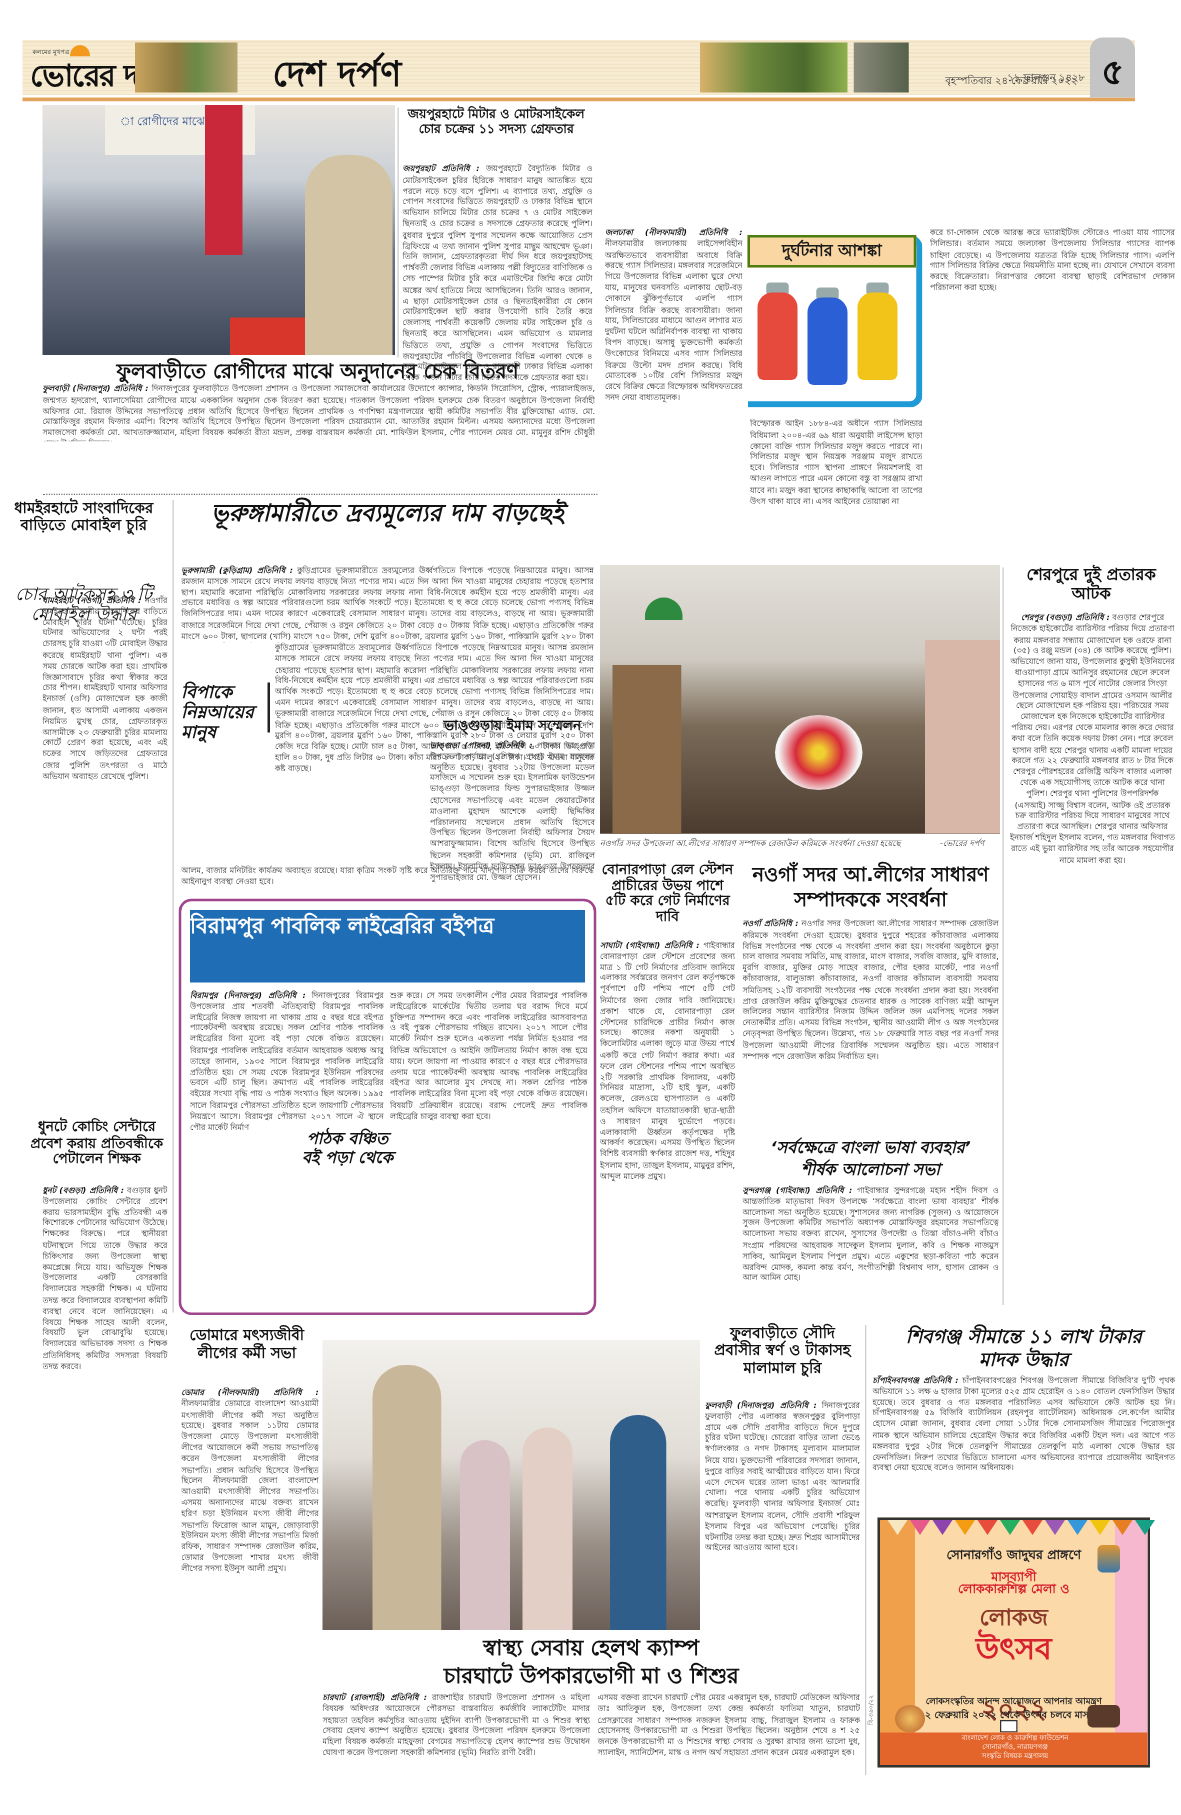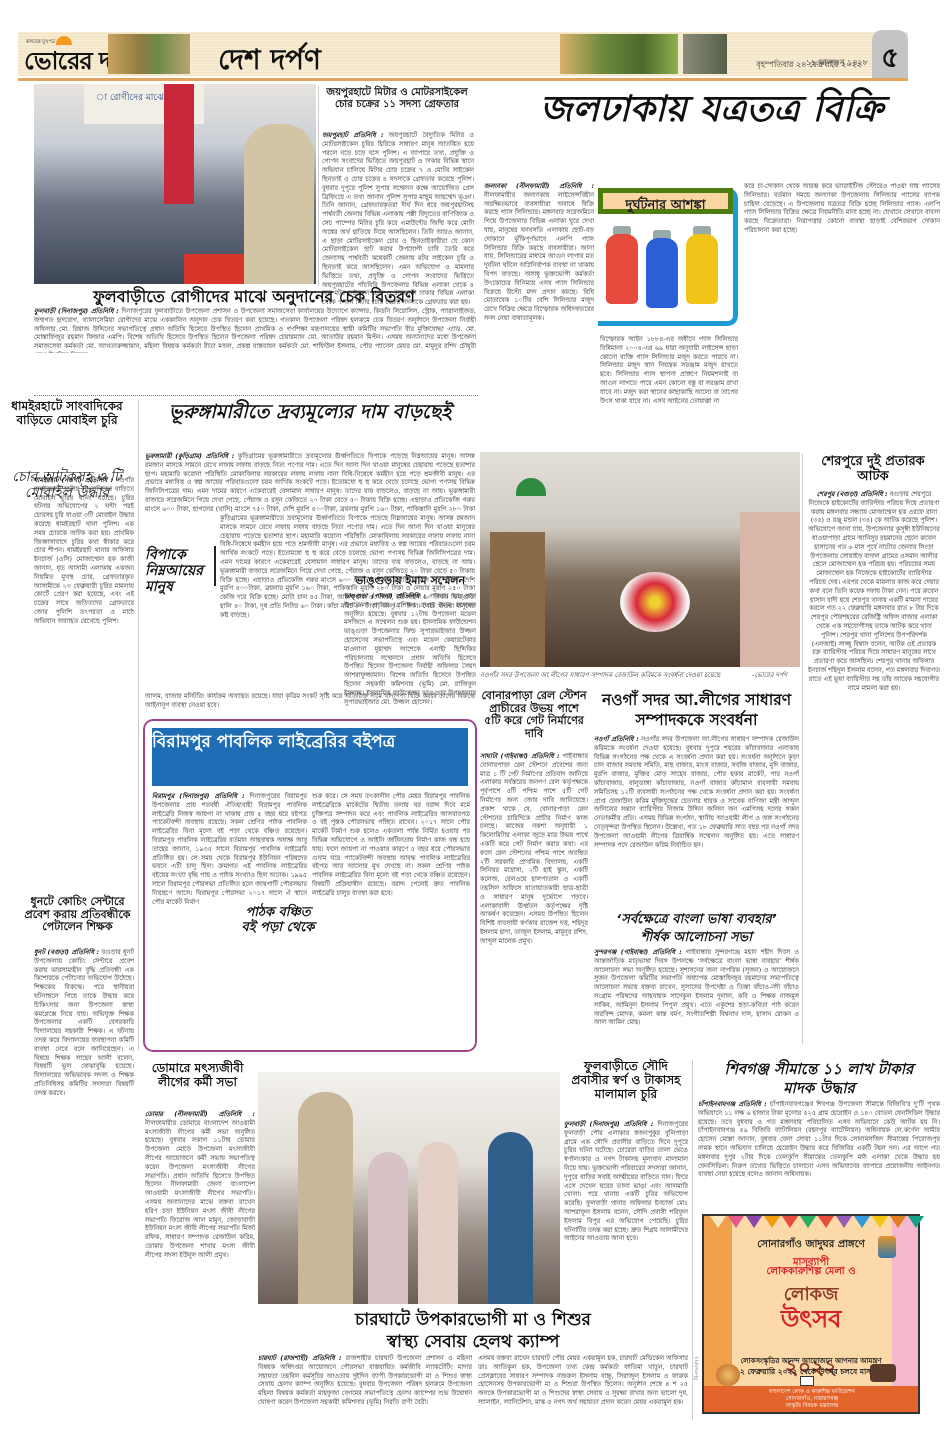--- a/index.html
+++ b/index.html
@@ -25,21 +25,21 @@
   .photo { background: #8a8f8c; overflow: hidden; }
   .hl { font-family: "DejaVu Sans", sans-serif; font-weight: bold; color: #111; text-align: center; line-height: 1.15; }
   .body-text { font-size: 6.4px; line-height: 8.8px; color: #333; text-align: justify; font-family: "DejaVu Sans", sans-serif; overflow: hidden; }
   .body-text b { color: #111; font-style: italic; }
   .caption { font-size: 6.5px; color: #333; font-family: "DejaVu Sans", sans-serif; font-style: italic; }
   .dots { border-top: 1px dotted #777; height: 0; }
   .vrule { border-left: 1px solid #ccc; width: 0; }
 
   
   .gas-box { left: 598px; top: 188px; width: 140px; height: 138px; border-right: 5px solid #1e9ad6; border-bottom: 5px solid #1e9ad6; border-radius: 0 10px 10px 0; background: #fff; }
-  .gas-label { left: 598px; top: 188px; width: 135px; height: 26px; background: #f9d6a2; border: 5px solid #4d7c0f; font-size: 13px; text-align: center; line-height: 24px; font-weight: bold; font-family: "DejaVu Sans", sans-serif; }
+  .gas-label { left: 598px; top: 188px; width: 135px; height: 26px; background: #f9d6a2; border: 2px solid #4d7c0f; font-size: 13px; text-align: center; line-height: 24px; font-weight: bold; font-family: "DejaVu Sans", sans-serif; }
   .cyl { width: 32px; height: 70px; border-radius: 12px 12px 5px 5px; }
   .cyl-top { width: 18px; height: 10px; border-radius: 3px; background: #9aa; }
 
   
   .lib-box { left: 143px; top: 719px; width: 334px; height: 333px; border: 2px solid #a0448c; border-radius: 10px; }
   .lib-banner { left: 152px; top: 728px; width: 316px; height: 58px; background: #1f6db5; color: #fff; font-size: 17px; font-weight: bold; line-height: 27px; font-family: "DejaVu Sans", sans-serif; }
 
   
   .ad { left: 702px; top: 1214px; width: 218px; height: 200px; background: #fcd9a8; border: 2px solid #333; overflow: hidden; }
   .ad-left { left: 704px; top: 1216px; width: 28px; height: 196px; background: #f0a04a; }
@@ -76,21 +76,20 @@
 </div>
 <div class="abs hl" style="left:34px;top:288px;width:440px;font-size:16px;">ফুলবাড়ীতে রোগীদের মাঝে অনুদানের চেক বিতরণ</div>
 <div class="abs body-text" style="left:34px;top:307px;width:442px;height:46px;"><b>ফুলবাড়ী (দিনাজপুর) প্রতিনিধি :</b> <span>দিনাজপুরের ফুলবাড়ীতে উপজেলা প্রশাসন ও উপজেলা সমাজসেবা কার্যালয়ের উদ্যোগে ক্যান্সার, কিডনি সিরোসিস, স্ট্রোক, প্যারালাইজড, জন্মগত হৃদরোগ, থ্যালাসেমিয়া রোগীদের মাঝে এককালিন অনুদান চেক বিতরণ করা হয়েছে। গতকাল উপজেলা পরিষদ হলরুমে চেক বিতরণ অনুষ্ঠানে উপজেলা নির্বাহী অফিসার মো. রিয়াজ উদ্দিনের সভাপতিত্বে প্রধান অতিথি হিসেবে উপস্থিত ছিলেন প্রাথমিক ও গণশিক্ষা মন্ত্রণালয়ের স্থায়ী কমিটির সভাপতি বীর মুক্তিযোদ্ধা এ্যাড. মো. মোস্তাফিজুর রহমান ফিজার এমপি। বিশেষ অতিথি হিসেবে উপস্থিত ছিলেন উপজেলা পরিষদ চেয়ারম্যান মো. আতাউর রহমান মিল্টন। এসময় অন্যান্যদের মধ্যে উপজেলা সমাজসেবা কর্মকর্তা মো. আখতারুজ্জামান, মহিলা বিষয়ক কর্মকর্তা রীতা মন্ডল, প্রকল্প বাস্তবায়ন কর্মকর্তা মো. শাফিউল ইসলাম, পৌর প্যানেল মেয়র মো. মামুনুর রশিদ চৌধুরী প্রমুখ উপস্থিত ছিলেন।</span></div>
 <div class="abs dots" style="left:34px;top:395px;width:444px;"></div>
 
 <div class="abs hl" style="left:322px;top:86px;width:150px;font-size:10px;">জয়পুরহাটে মিটার ও মোটরসাইকেল চোর চক্রের ১১ সদস্য গ্রেফতার</div>
 <div class="abs body-text" style="left:322px;top:131px;width:152px;height:258px;"><b>জয়পুরহাট প্রতিনিধি :</b> <span>জয়পুরহাটে বৈদ্যুতিক মিটার ও মোটরসাইকেল চুরির হিরিকে সাধারণ মানুষ আতঙ্কিত হয়ে পরলে নড়ে চড়ে বসে পুলিশ। এ ব্যাপারে তথ্য, প্রযুক্তি ও গোপন সংবাদের ভিত্তিতে জয়পুরহাট ও ঢাকার বিভিন্ন স্থানে অভিযান চালিয়ে মিটার চোর চক্রের ৭ ও মোটর সাইকেল ছিনতাই ও চোর চক্রের ৪ সদস্যকে গ্রেফতার করেছে পুলিশ। বুধবার দুপুরে পুলিশ সুপার সম্মেলন কক্ষে আয়োজিত প্রেস ব্রিফিংয়ে এ তথ্য জানান পুলিশ সুপার মাছুম আহম্মেদ ভূঞা। তিনি জানান, গ্রেফতারকৃতরা দীর্ঘ দিন ধরে জয়পুরহাটসহ পার্শ্ববর্তী জেলার বিভিন্ন এলাকায় পল্লী বিদ্যুতের বাণিজ্যিক ও সেচ পাম্পের মিটার চুরি করে এমাউন্টের জিম্মি করে মোটা অঙ্কের অর্থ হাতিয়ে নিয়ে আসছিলেন। তিনি আরও জানান, এ ছাড়া মোটরসাইকেল চোর ও ছিনতাইকারীরা যে কোন মোটরসাইকেল ছাট করার উপযোগী চাবি তৈরি করে জেলাসহ পার্শ্ববর্তী কয়েকটি জেলায় মটর সাইকেল চুরি ও ছিনতাই করে আসছিলেন। এমন অভিযোগ ও মামলার ভিত্তিতে তথ্য, প্রযুক্তি ও গোপন সংবাদের ভিত্তিতে জয়পুরহাটের পাঁচবিবি উপজেলার বিভিন্ন এলাকা থেকে ৪ জন মটর সাইকেল চোর ও রাজধানী ঢাকার বিভিন্ন এলাকা থেকে ৭ জন মিটার চোর চক্রের সদস্যকে গ্রেফতার করা হয়।</span></div>
 <div class="abs vrule" style="left:318px;top:86px;height:200px;"></div>
 
 <div class="abs hl" style="left:484px;top:88px;width:455px;font-size:36px;line-height:42px;font-style:italic;">
-  <div>জলঢাকায় যত্রতত্র বিক্রি</div>
 </div>
 <div class="abs body-text" style="left:484px;top:182px;width:110px;height:150px;"><b>জলঢাকা (নীলফামারী) প্রতিনিধি :</b> <span>নীলফামারীর জলঢাকায় লাইসেন্সবিহীন অরক্ষিতভাবে ব্যবসায়ীরা অবাধে বিক্রি করছে গ্যাস সিলিন্ডার। মঙ্গলবার সরেজমিনে গিয়ে উপজেলার বিভিন্ন এলাকা ঘুরে দেখা যায়, মানুষের ঘনবসতি এলাকায় ছোট-বড় দোকানে ঝুঁকিপূর্ণভাবে এলপি গ্যাস সিলিন্ডার বিক্রি করছে ব্যবসায়ীরা। জানা যায়, সিলিন্ডারের মাধ্যমে আগুন লাগার মত দুর্ঘটনা ঘটলে অগ্নিনির্বাপক ব্যবস্থা না থাকায় বিপদ বাড়ছে। অসাধু ভুক্তভোগী কর্মকর্তা উৎকোচের বিনিময়ে এসব গ্যাস সিলিন্ডার বিক্রয়ে উল্টো মদদ প্রদান করছে। বিধি মোতাবেক ১০টির বেশি সিলিন্ডার মজুদ রেখে বিক্রির ক্ষেত্রে বিস্ফোরক অধিদফতরের সনদ নেয়া বাধ্যতামূলক।</span></div>
 <div class="abs gas-box"></div>
 <div class="abs gas-label">দুর্ঘটনার আশঙ্কা</div>
 <div class="abs" style="left:604px;top:226px;width:130px;height:95px;">
   <div class="abs cyl-top" style="left:9px;top:0;"></div>
   <div class="abs cyl" style="left:2px;top:8px;background:#e64a3c;"></div>
   <div class="abs cyl-top" style="left:49px;top:4px;"></div>
   <div class="abs cyl" style="left:42px;top:12px;background:#2a5fd6;"></div>
   <div class="abs cyl-top" style="left:89px;top:0;"></div>
@@ -153,22 +152,22 @@
 <div class="abs hl" style="left:140px;top:1062px;width:115px;font-size:12px;">ডোমারে মৎস্যজীবী লীগের কর্মী সভা</div>
 <div class="abs body-text" style="left:145px;top:1110px;width:110px;height:306px;"><b>ডোমার (নীলফামারী) প্রতিনিধি :</b> <span>নীলফামারীর ডোমারে বাংলাদেশ আওয়ামী মৎস্যজীবী লীগের কর্মী সভা অনুষ্ঠিত হয়েছে। বুধবার সকাল ১১টায় ডোমার উপজেলা মোড়ে উপজেলা মৎস্যজীবী লীগের আয়োজনে কর্মী সভায় সভাপতিত্ব করেন উপজেলা মৎস্যজীবী লীগের সভাপতি। প্রধান অতিথি হিসেবে উপস্থিত ছিলেন নীলফামারী জেলা বাংলাদেশ আওয়ামী মৎস্যজীবী লীগের সভাপতি। এসময় অন্যান্যদের মাঝে বক্তব্য রাখেন হরিণ চড়া ইউনিয়ন মৎস্য জীবী লীগের সভাপতি ফিরোজ আল মামুন, জোড়াবাড়ী ইউনিয়ন মৎস্য জীবী লীগের সভাপতি মির্জা রফিক, সাধারণ সম্পাদক রেজাউল করিম, ডোমার উপজেলা শাখার মৎস্য জীবী লীগের সদস্য ইউনুস আলী প্রমুখ।</span></div>
 
 <div class="abs photo" style="left:258px;top:1072px;width:302px;height:232px;background:linear-gradient(180deg,#f3f1ed 0%,#e1ddd6 40%,#9a9088 70%,#6b5f58 100%);">
   <div class="abs" style="left:40px;top:20px;width:55px;height:212px;background:#c9b79a;border-radius:26px 26px 0 0;"></div>
   <div class="abs" style="left:110px;top:80px;width:40px;height:152px;background:#d8c2c6;border-radius:20px 20px 0 0;"></div>
   <div class="abs" style="left:160px;top:70px;width:40px;height:162px;background:#e4cfc7;border-radius:20px 20px 0 0;"></div>
   <div class="abs" style="left:230px;top:60px;width:45px;height:172px;background:#2f5e8a;border-radius:22px 22px 0 0;"></div>
 </div>
 <div class="abs hl" style="left:258px;top:1308px;width:430px;font-size:17px;line-height:22px;">
+  <div>স্বাস্থ্য সেবায় হেলথ ক্যাম্প</div>
   <div>চারঘাটে উপকারভোগী মা ও শিশুর</div>
-  <div>স্বাস্থ্য সেবায় হেলথ ক্যাম্প</div>
 </div>
 <div class="abs body-text" style="left:258px;top:1354px;width:214px;height:62px;"><b>চারঘাট (রাজশাহী) প্রতিনিধি :</b> <span>রাজশাহীর চারঘাট উপজেলা প্রশাসন ও মহিলা বিষয়ক অধিদপ্তর আয়োজনে পৌরসভা বাস্তবায়িত কর্মজীবি ল্যাকটেটিং মাদার সহায়তা তহবিল কর্মসূচির আওতায় দুইদিন ব্যাপী উপকারভোগী মা ও শিশুর স্বাস্থ্য সেবায় হেলথ ক্যাম্প অনুষ্ঠিত হয়েছে। বুধবার উপজেলা পরিষদ হলরুমে উপজেলা মহিলা বিষয়ক কর্মকর্তা মাহফুজা বেগমের সভাপতিত্বে হেলথ ক্যাম্পের শুভ উদ্বোধন ঘোষণা করেন উপজেলা সহকারী কমিশনার (ভূমি) নিরতি রাণী বৈরী।</span></div>
 <div class="abs body-text" style="left:478px;top:1354px;width:210px;height:62px;">এসময় বক্তব্য রাখেন চারঘাট পৌর মেয়র একরামুল হক, চারঘাট মেডিকেল অফিসার ডাঃ আতিকুল হক, উপজেলা তথ্য কেন্দ্র কর্মকর্তা ফাতিমা খাতুন, চারঘাট প্রেসক্লাবের সাধারণ সম্পাদক নজরুল ইসলাম বাচ্চু, সিরাজুল ইসলাম ও ফারুক হোসেনসহ উপকারভোগী মা ও শিশুরা উপস্থিত ছিলেন। অনুষ্ঠান শেষে ৪ শ ২৫ জনকে উপকারভোগী মা ও শিশুদের স্বাস্থ্য সেবায় ও সুরক্ষা রাখার জন্য ভালো দুধ, স্যালাইন, স্যানিটেশন, মাস্ক ও নগদ অর্থ সহায়তা প্রদান করেন মেয়র একরামুল হক।</div>
 
 <div class="abs hl" style="left:564px;top:1060px;width:124px;font-size:12px;">ফুলবাড়ীতে সৌদি প্রবাসীর স্বর্ণ ও টাকাসহ মালামাল চুরি</div>
 <div class="abs body-text" style="left:564px;top:1120px;width:124px;height:296px;"><b>ফুলবাড়ী (দিনাজপুর) প্রতিনিধি :</b> <span>দিনাজপুরের ফুলবাড়ী পৌর এলাকার স্বজনপুকুর বুলিপাড়া গ্রামে এক সৌদি প্রবাসীর বাড়িতে দিনে দুপুরে চুরির ঘটনা ঘটেছে। চোরেরা বাড়ির তালা ভেঙে স্বর্ণালংকার ও নগদ টাকাসহ মূল্যবান মালামাল নিয়ে যায়। ভুক্তভোগী পরিবারের সদস্যরা জানান, দুপুরে বাড়ির সবাই আত্মীয়ের বাড়িতে যান। ফিরে এসে দেখেন ঘরের তালা ভাঙা এবং আলমারি খোলা। পরে থানায় একটি চুরির অভিযোগ করেছি। ফুলবাড়ী থানার অফিসার ইনচার্জ মোঃ আশরাফুল ইসলাম বলেন, সৌদি প্রবাসী শরিফুল ইসলাম বিপুর এর অভিযোগ পেয়েছি। চুরির ঘটনাটির তদন্ত করা হচ্ছে। দ্রুত শিগ্রয় আসামীদের আইনের আওতায় আনা হবে।</span></div>
 <div class="abs vrule" style="left:692px;top:1060px;height:360px;"></div>
 
 <div class="abs hl" style="left:696px;top:1060px;width:246px;font-size:15px;line-height:19px;font-style:italic;">
   <div>শিবগঞ্জ সীমান্তে ১১ লাখ টাকার</div>

